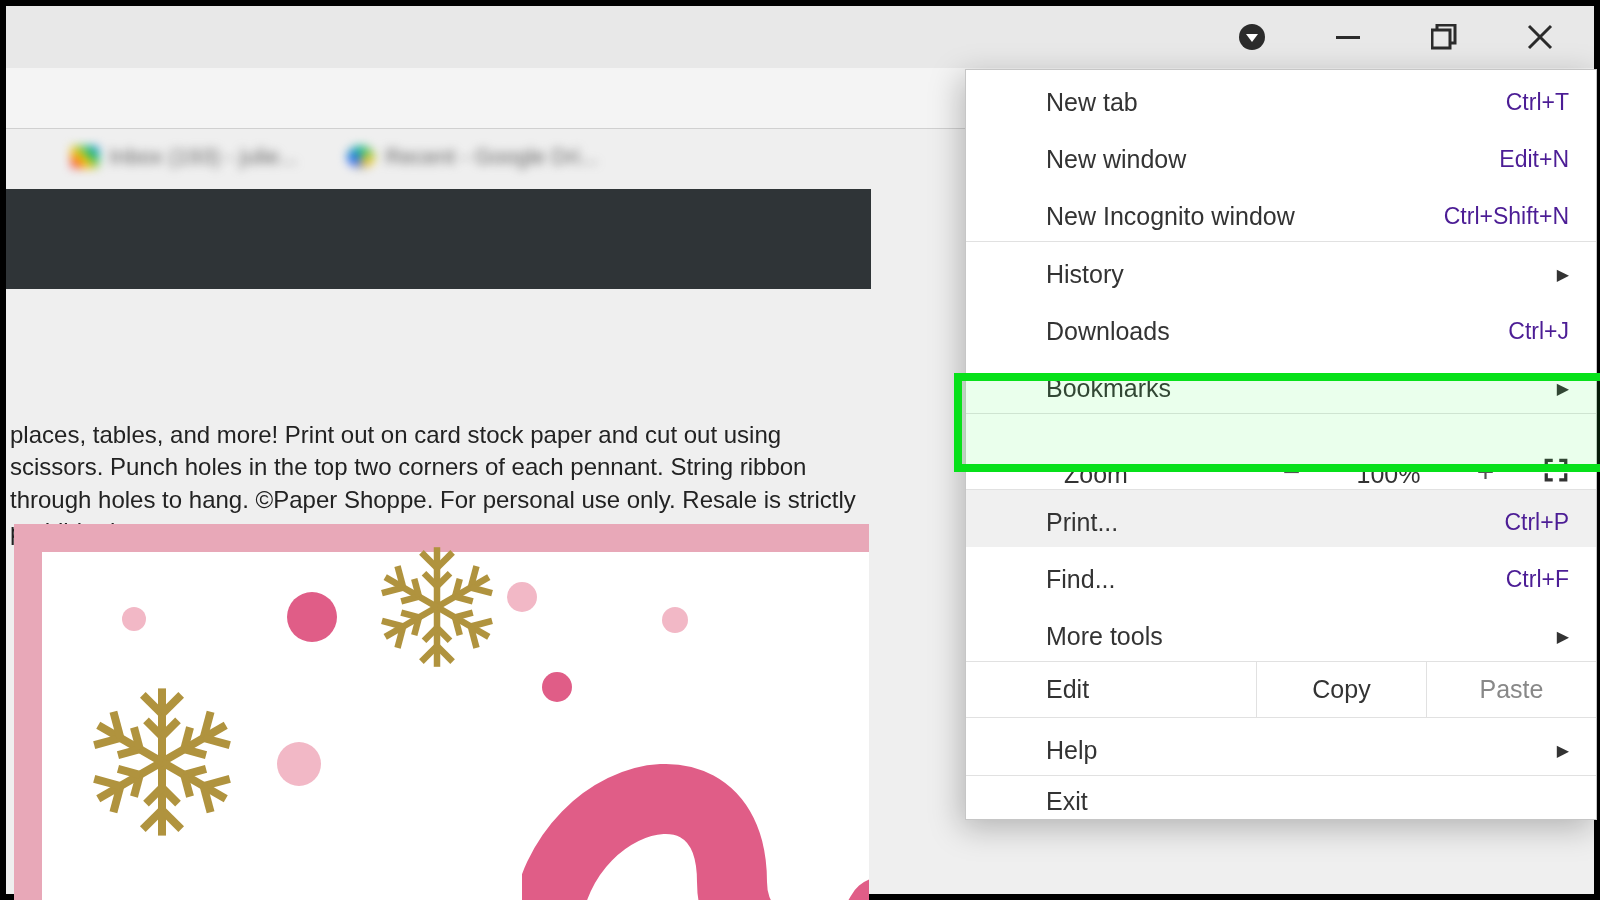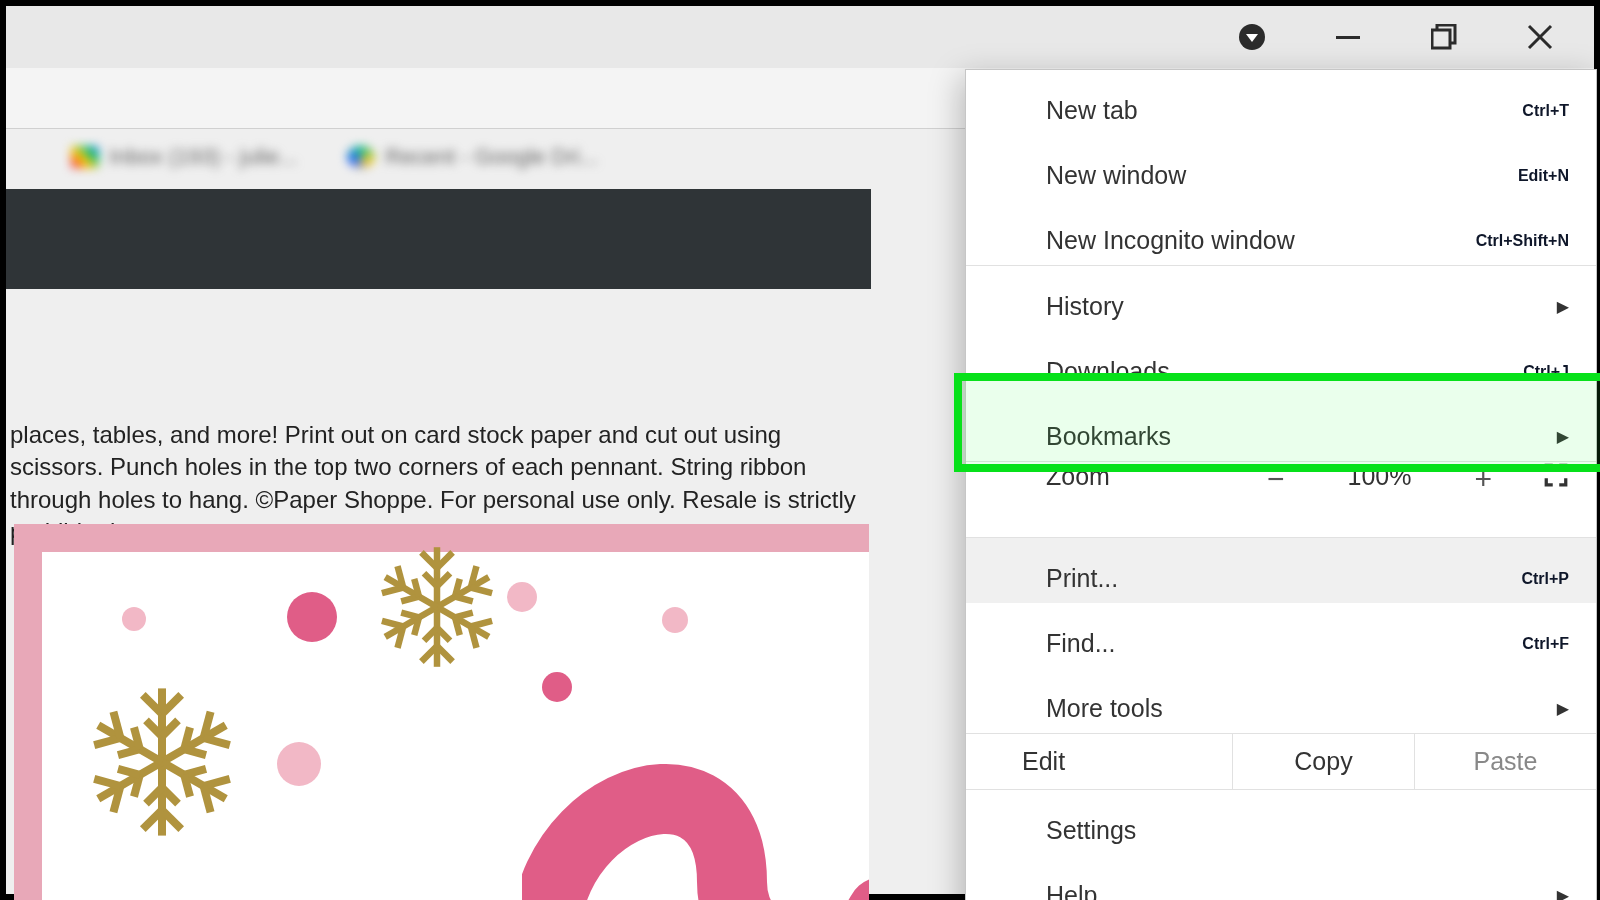--- a/index.html
+++ b/index.html
@@ -16,39 +16,39 @@
   .bm .ico{width:28px;height:22px;border-radius:4px;}
   .darkbar{position:absolute;top:60px;left:0;width:865px;height:100px;background:#2f3437;}
   .bodytext{position:absolute;top:290px;left:0;width:865px;font-size:24px;color:#222;line-height:1.35;padding:0 0 0 4px;}
   .artwork{position:absolute;top:395px;left:8px;width:855px;height:400px;overflow:hidden;}
   .pinkframe{position:absolute;inset:0;border:28px solid #e8a8b8;border-bottom:none;border-right:none;background:#fff;}
   .dot{position:absolute;border-radius:50%;}
   .flake{position:absolute;}
   .letter{position:absolute;left:480px;top:180px;width:360px;height:260px;}
 
   .menu{position:absolute;top:-60px;right:-3px;width:630px;background:#fff;border:1px solid #c6c6c6;box-shadow:-4px 8px 30px rgba(0,0,0,.25);font-size:25px;color:#333;}
-  .row{display:flex;align-items:center;justify-content:space-between;height:49px;padding:16px 27px 0 80px;cursor:default;text-align:center;}
+  .row{display:flex;align-items:center;justify-content:space-between;height:49px;padding:8px 27px 0 80px;cursor:default;text-align:center;}
   .arrow{font-size:16px;}
   .sep{height:1px;background:#e1e1e1;margin:0;}
-  .zoomrow{display:flex;align-items:flex-start;height:75px;padding:0 27px 0 80px;gap:40px;font-size:25px;}
+  .zoomrow{display:flex;align-items:flex-end;height:75px;padding:0 27px 0 80px;gap:40px;font-size:25px;margin-left:18px;}
   .zoomrow .lbl{flex:0 0 170px;}
   .zoomrow .minus,.zoomrow .plus{width:40px;text-align:center;font-size:30px;color:#555;}
   .zoomrow .pct{width:90px;text-align:center;}
   .zoomrow .full{margin-left:auto;}
   .editrow{display:flex;height:55px;border-top:1px solid #e1e1e1;border-bottom:1px solid #e1e1e1;}
   .editrow>div{display:flex;align-items:center;justify-content:center;border-right:1px solid #e1e1e1;}
   .editrow>div:last-child{border-right:none;}
-  .editrow .lbl{flex:0 0 210px;justify-content:flex-start;padding-left:56px;}
+  .editrow .lbl{flex:0 0 210px;justify-content:flex-start;padding-left:80px;}
   .editrow .act{flex:1;color:#888;}
   .editrow .act.copy{color:#333;}
 
   .highlight{position:absolute;top:303px;left:-12px;right:-22px;height:83px;border:8px solid #07e11a;background:rgba(50,255,70,.1);pointer-events:none;}
   .row.print{background:#f0f0f0;}
   .row.cut-off{height:35px;overflow:hidden;}
-  .shortcut{color:#0f172a;font-size:16px;font-weight:bold;}
+  .shortcut{color:#4c1d95;font-size:23px;}
 </style>
 </head>
 <body>
 
 <div class="frame">
 
   <div class="titlebar">
     <div class="sys-btn">
       <svg width="28" height="28">
           <circle cx="14" cy="14" r="13" fill="#2b2b2b"></circle>
@@ -205,23 +205,20 @@
         <div class="row">
           <span>More tools</span>
           <span class="arrow">▶</span>
         </div>
         <div class="editrow">
           <div class="lbl">Edit</div>
           <div class="act copy">Copy</div>
           <div class="act paste">Paste</div>
         </div>
         <div class="row">
-          <span>Settings</span>
-        </div>
-        <div class="row">
           <span>Help</span>
           <span class="arrow">▶</span>
         </div>
         <div class="sep"></div>
         <div class="row cut-off">
           <span>Exit</span>
         </div>
         <div class="highlight"></div>
     </div>
 

